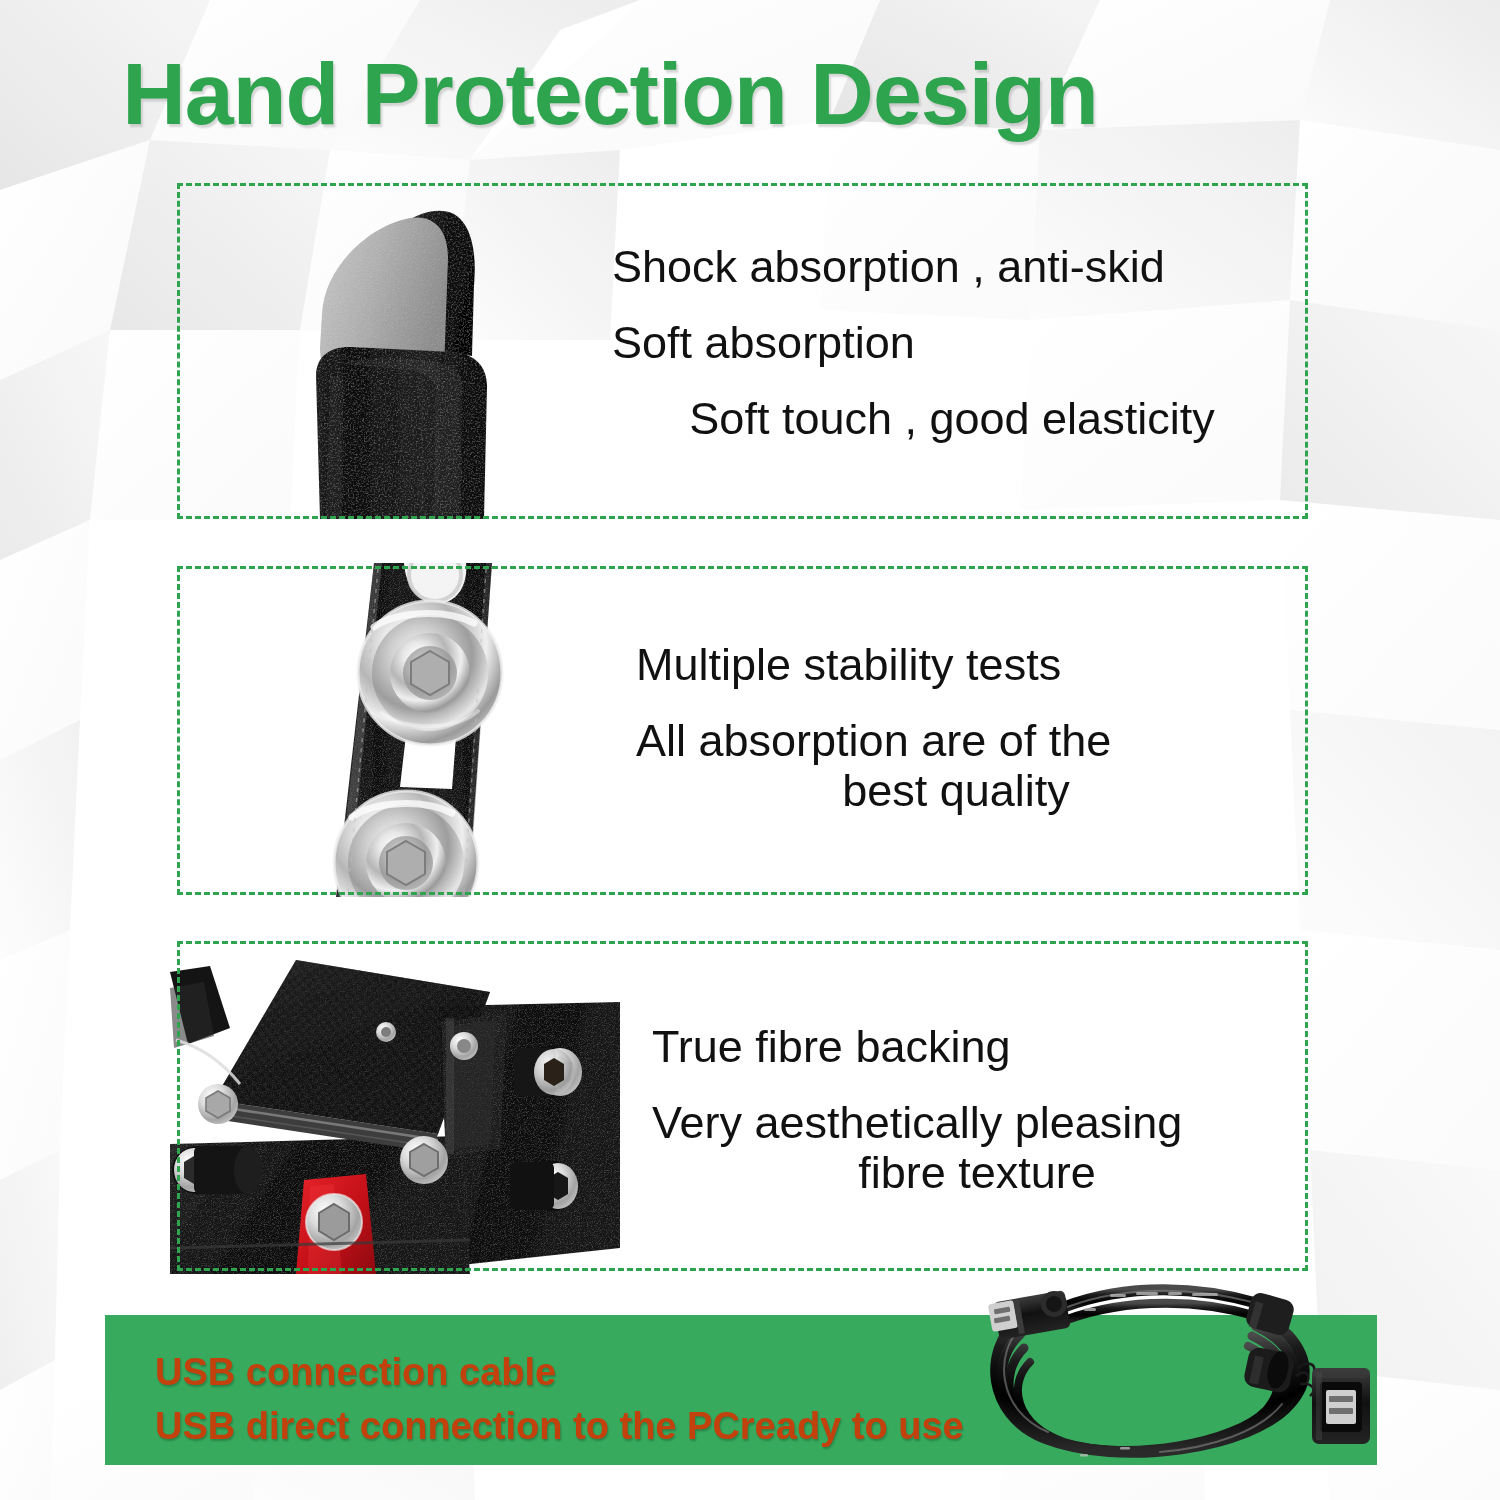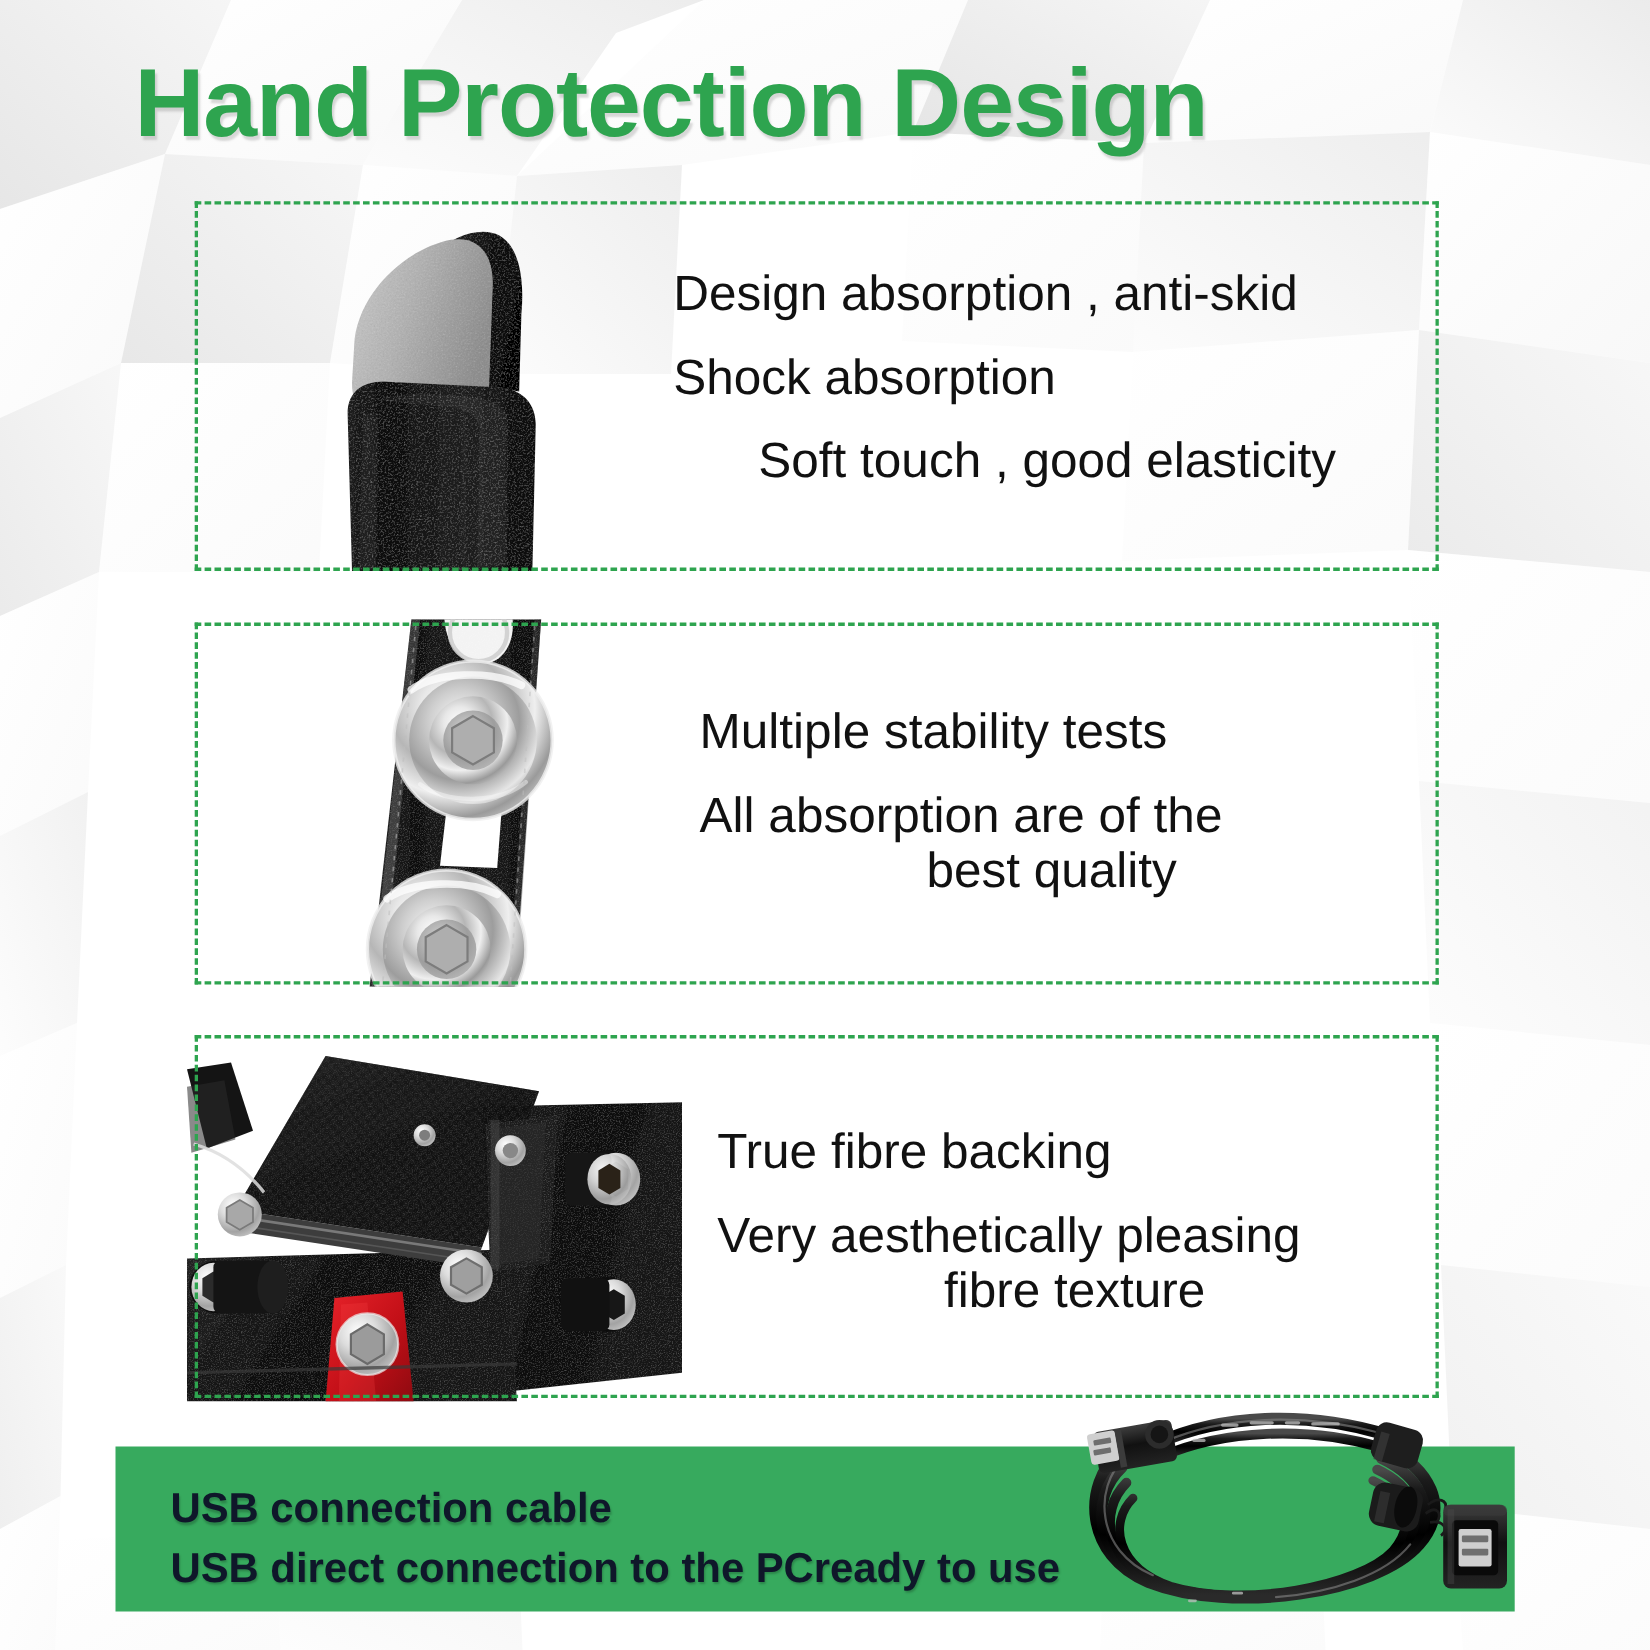--- a/index.html
+++ b/index.html
@@ -69,21 +69,21 @@
   #footer-banner {
     position:absolute;
     left:105px; top:1315px; width:1272px; height:150px;
     background:#37aa5e;
     z-index:3;
   }
   #footer-text {
     position:absolute;
     left:155px; top:1345px; width:900px;
     z-index:6;
-    color:#0f172a;
+    color:#c2410c;
     font-family:"Liberation Sans Narrow","Liberation Sans",sans-serif;
     font-weight:bold;
     font-size:38px;
     line-height:54px;
     text-shadow:1px 2px 2px rgba(0,0,0,.22);
   }
 
   
   #usb-cable {
     position:absolute;
@@ -192,22 +192,22 @@
     <path d="M58,180 C58,160 72,150 94,151 L196,156 C218,158 230,172 229,192
              L226,323 L62,323 Z" fill="url(#rubber)" filter="url(#grain1)"></path>
 
     <path d="M86,168 C96,160 140,161 178,166 C196,169 205,178 204,190
              L203,318 L176,320 L178,196 C178,184 168,176 150,174 Z" fill="#ffffff" opacity="0.05"></path>
     <path d="M72,180 L86,180 L84,322 L68,322 Z" fill="#ffffff" opacity="0.04"></path>
   </svg>
 </div>
 <div id="box1" class="feature-box"></div>
 <div id="txt1" class="txtcol">
-  <div class="ln">Design absorption , anti-skid</div>
-  <div class="ln">Shock absorption</div>
+  <div class="ln">Shock absorption , anti-skid</div>
+  <div class="ln">Soft absorption</div>
   <div class="ln">Soft touch , good elasticity</div>
 </div>
 
 <div class="photo" style="left:278px; top:563px; width:300px; height:334px;">
   <svg viewBox="0 0 300 334" width="300" height="334" aria-hidden="true">
     <defs>
       <linearGradient id="armg" x1="0" y1="0" x2="1" y2="0">
         <stop offset="0%" stop-color="#2a2a2a"></stop>
         <stop offset="25%" stop-color="#101010"></stop>
         <stop offset="70%" stop-color="#1a1a1a"></stop>

